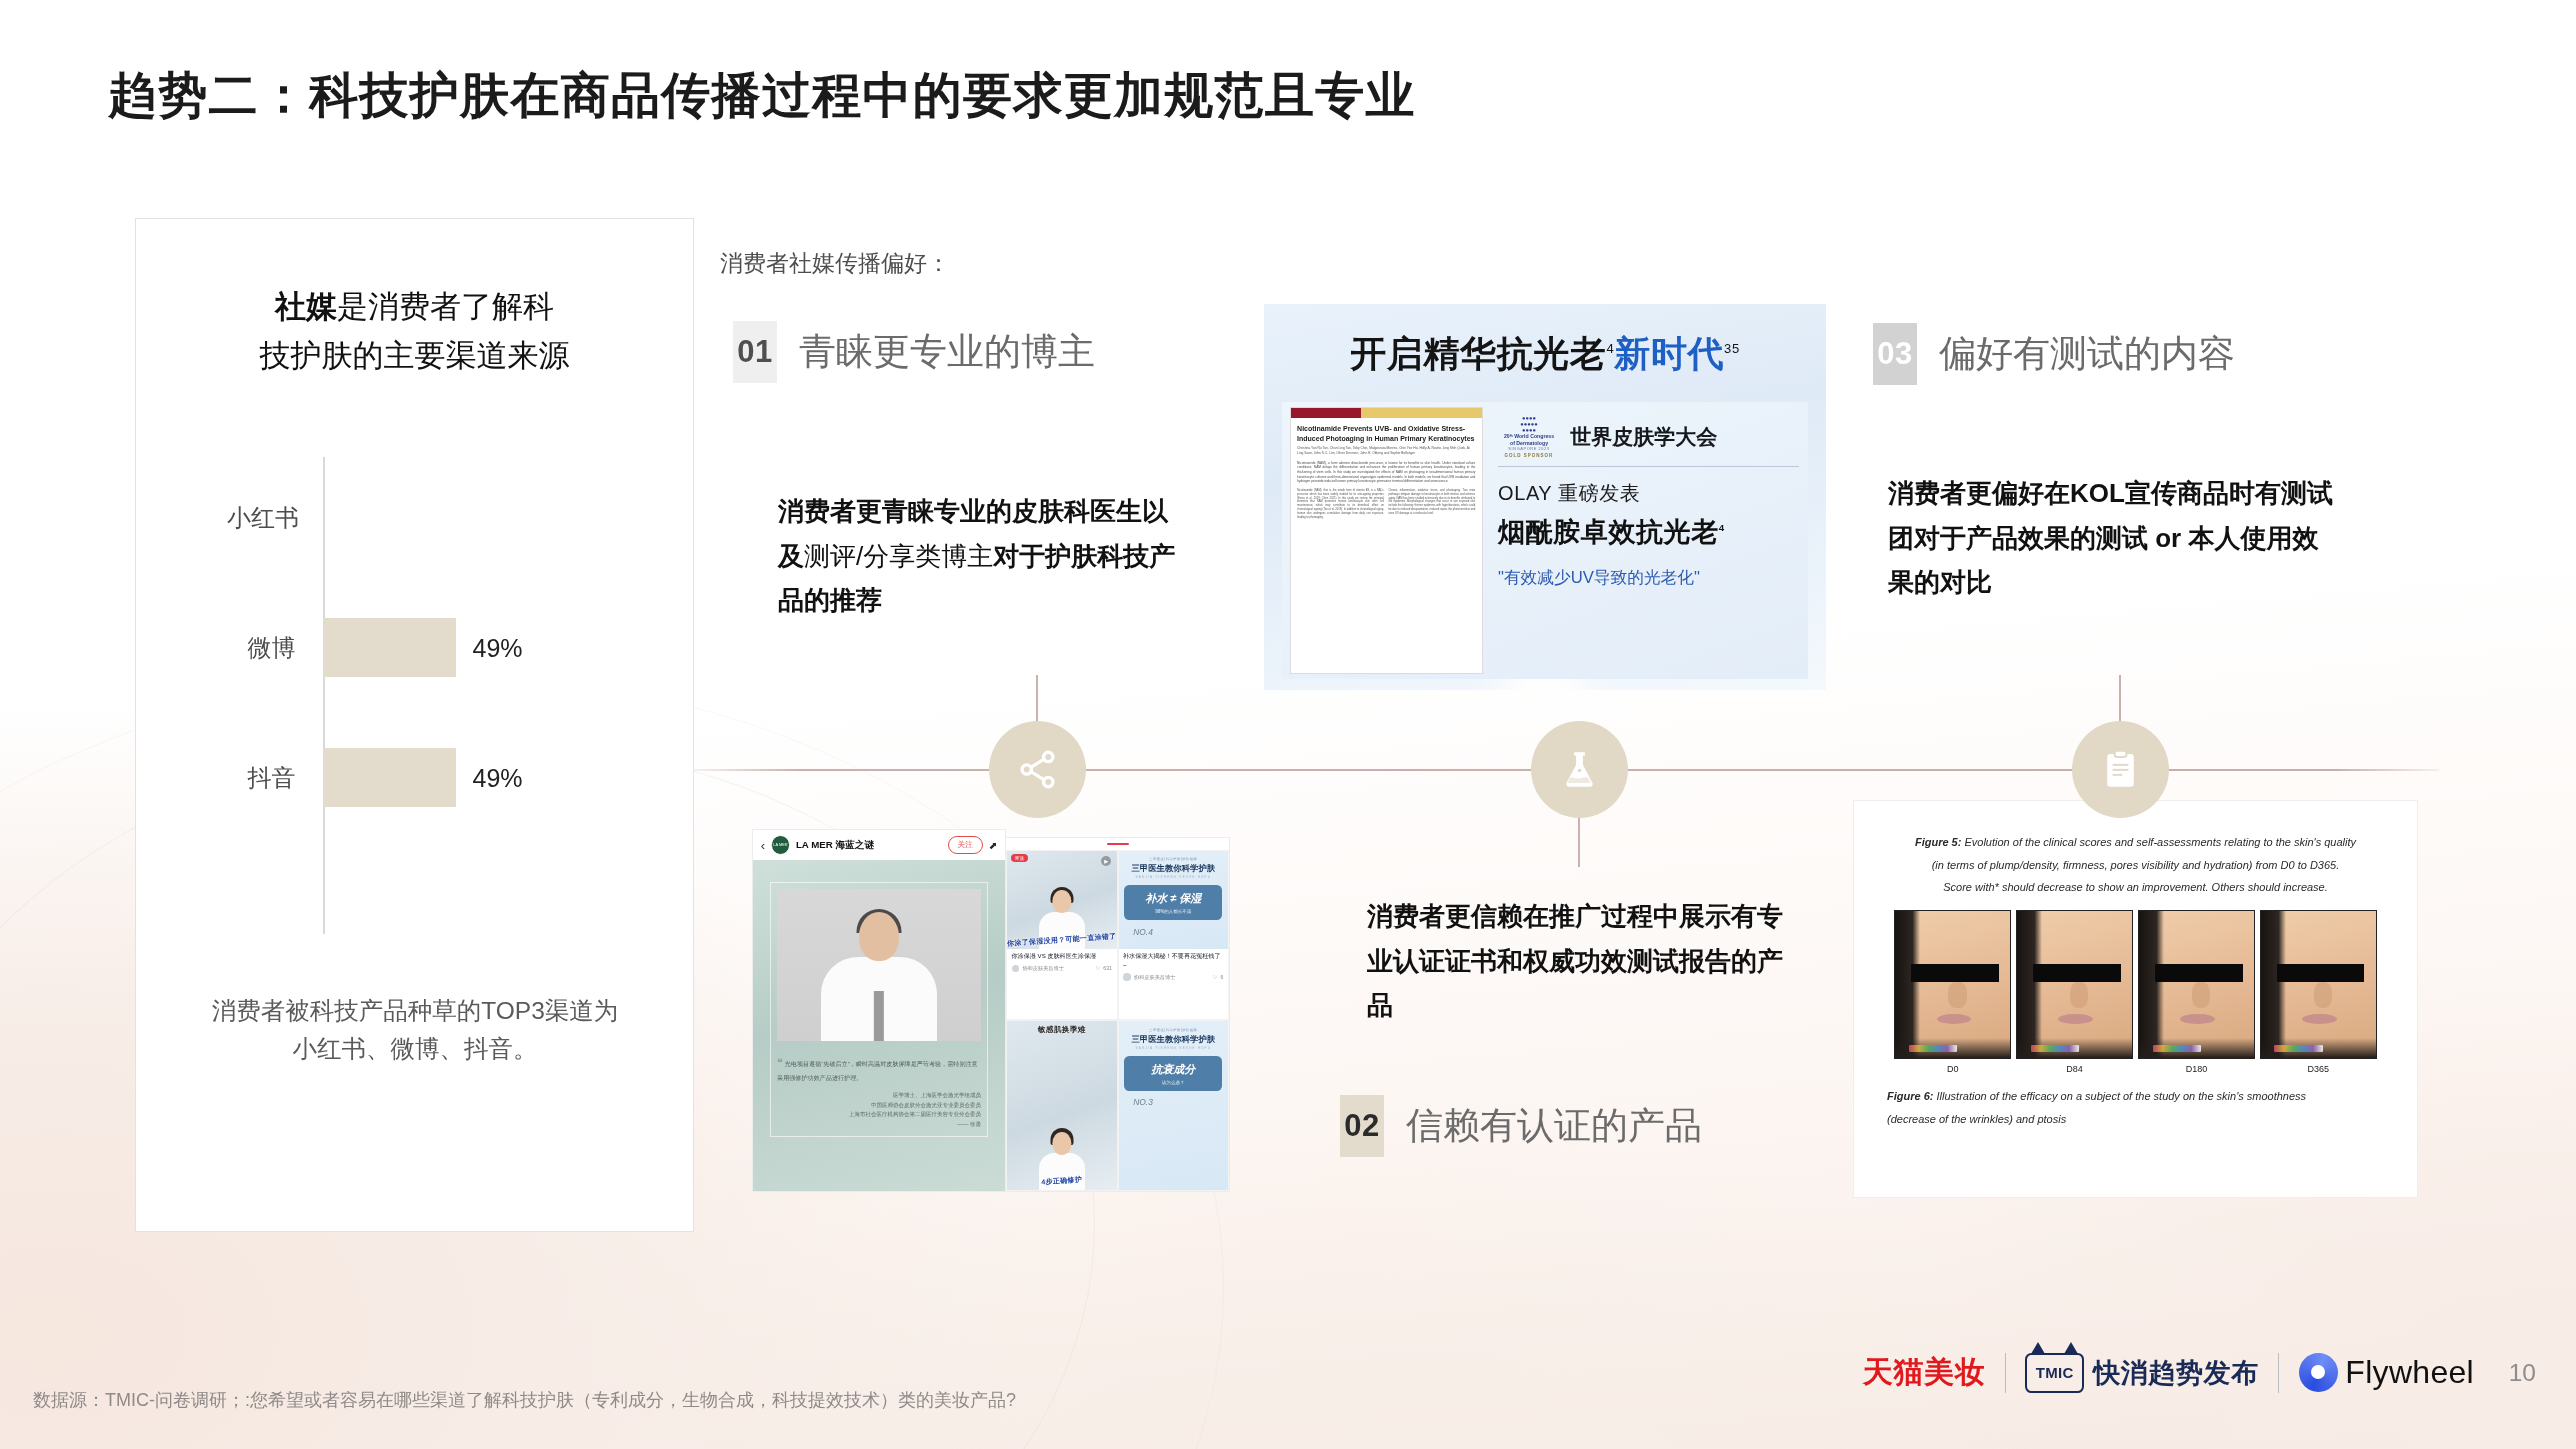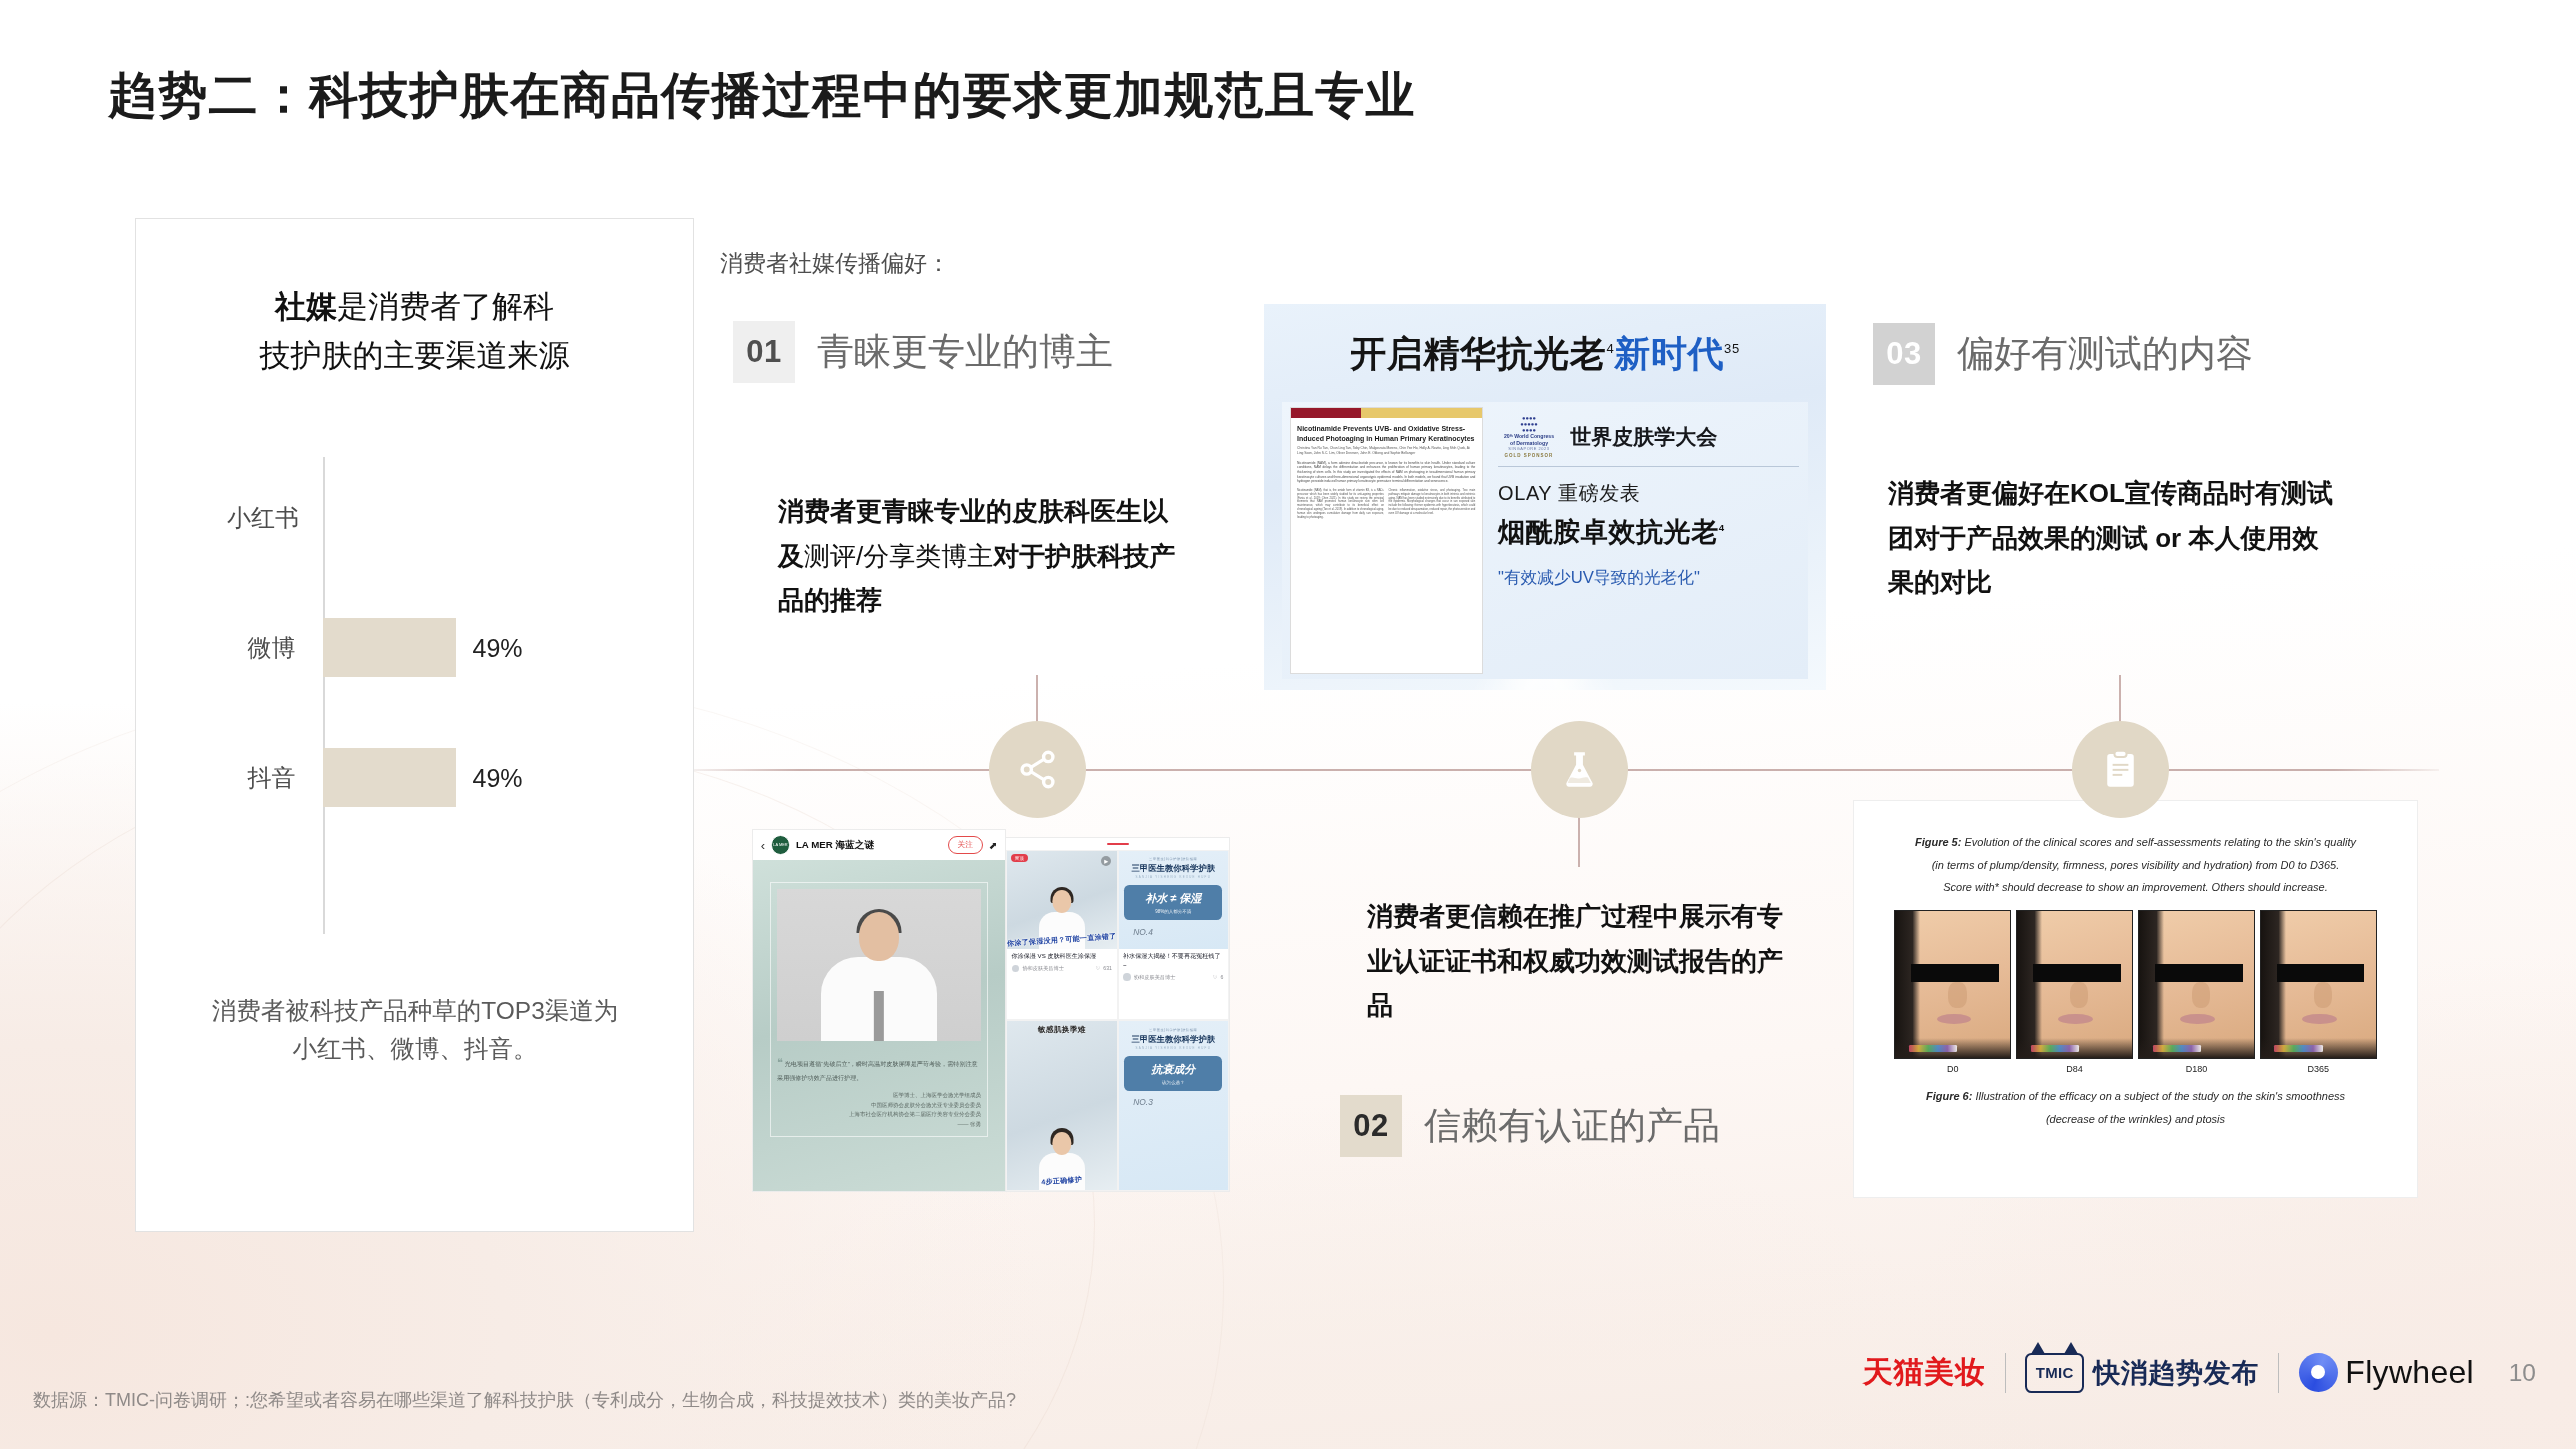--- a/index.html
+++ b/index.html
@@ -108,21 +108,21 @@
   .tl-node {
     position: absolute; width: 97px; height: 97px; border-radius: 50%;
     background: #e1d8c6; z-index: 6;
     display: flex; align-items: center; justify-content: center;
   }
   .tl-node svg { width: 43px; height: 43px; fill: #fff; }
 
   
   .step-head { position: absolute; display: flex; align-items: center; z-index: 6; }
   .step-num {
-    width: 62px; height: 62px; display: flex; align-items: center; justify-content: center;
+    width: 44px; height: 62px; display: flex; align-items: center; justify-content: center;
     font-size: 31px; font-weight: 700; letter-spacing: 0.6px;
   }
   .step-num.grey { background: #efefef; color: #4f4f4f; }
   .step-num.grey-dk { background: #d2d2d2; color: #ffffff; }
   .step-num.beige { background: #e3dbcc; color: #2b2b2b; }
   .step-title {
     margin-left: 22px; font-size: 37px; color: #6b6b6b; font-weight: 400; white-space: nowrap;
   }
   .step-body {
     position: absolute; font-size: 26px; line-height: 1.72; color: #111;
@@ -280,21 +280,21 @@
   .face .img .nose { position:absolute; left:46%; top:48%; width:16%; height:18%;
                      border-radius:40%; background:rgba(200,150,110,.45); }
   .face .img .lips { position:absolute; left:36%; top:70%; width:30%; height:7%;
                      border-radius:50%; background:#c9918c; }
   .face .img .chin { position:absolute; left:0; bottom:0; width:100%; height:14%;
                      background: linear-gradient(180deg, rgba(30,25,22,0), #241d19); }
   .face .img .swatch { position:absolute; left:12%; bottom:4%; width:42%; height:5%;
                        background: linear-gradient(90deg,#d84b6e,#e0b63c,#52b45c,#4a8fd4,#8d62b8,#ffffff);
                        opacity:.85; border-radius:1.3px; }
   .face .lbl { text-align: center; font-size: 9px; color: #222; margin-top: 4.5px; }
-  #fig6 { padding: 11.6px 33px 0; text-align: center; font-style: italic;
+  #fig6 { padding: 11.6px 33px 0; font-style: italic;
           font-size: 11px; line-height: 2.05; color: #2a2a2a; }
   #fig6 b { font-style: italic; font-weight: 700; }
 
   
   #source-note {
     position: absolute; left: 33px; top: 1388px;
     font-size: 18px; color: #8f8a88; white-space: nowrap; z-index: 6;
   }
   #footer-logos {
     position: absolute; right: 102px; top: 1352px;

